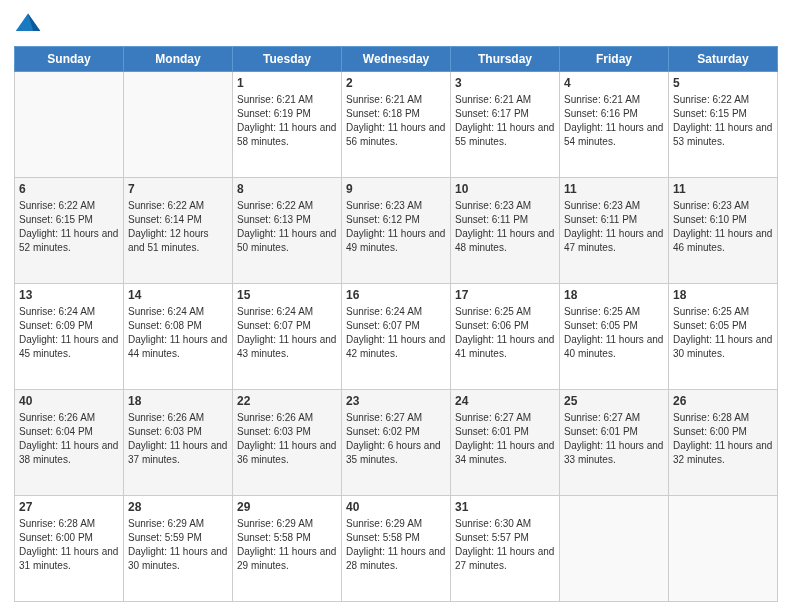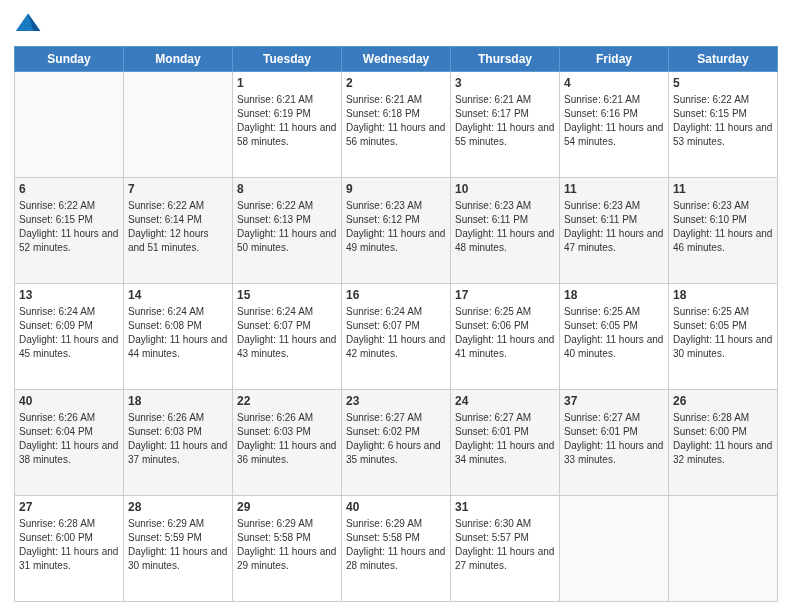--- a/index.html
+++ b/index.html
@@ -280,21 +280,21 @@
             <div>Sunset: 6:02 PM</div>
             <div>Daylight: 6 hours and 35 minutes.</div>
           </td>
           <td>
             <span class="day-num">24</span>
             <div>Sunrise: 6:27 AM</div>
             <div>Sunset: 6:01 PM</div>
             <div>Daylight: 11 hours and 34 minutes.</div>
           </td>
           <td>
-            <span class="day-num">37</span>
+            <span class="day-num">25</span>
             <div>Sunrise: 6:27 AM</div>
             <div>Sunset: 6:01 PM</div>
             <div>Daylight: 11 hours and 33 minutes.</div>
           </td>
           <td>
             <span class="day-num">26</span>
             <div>Sunrise: 6:28 AM</div>
             <div>Sunset: 6:00 PM</div>
             <div>Daylight: 11 hours and 32 minutes.</div>
           </td>

